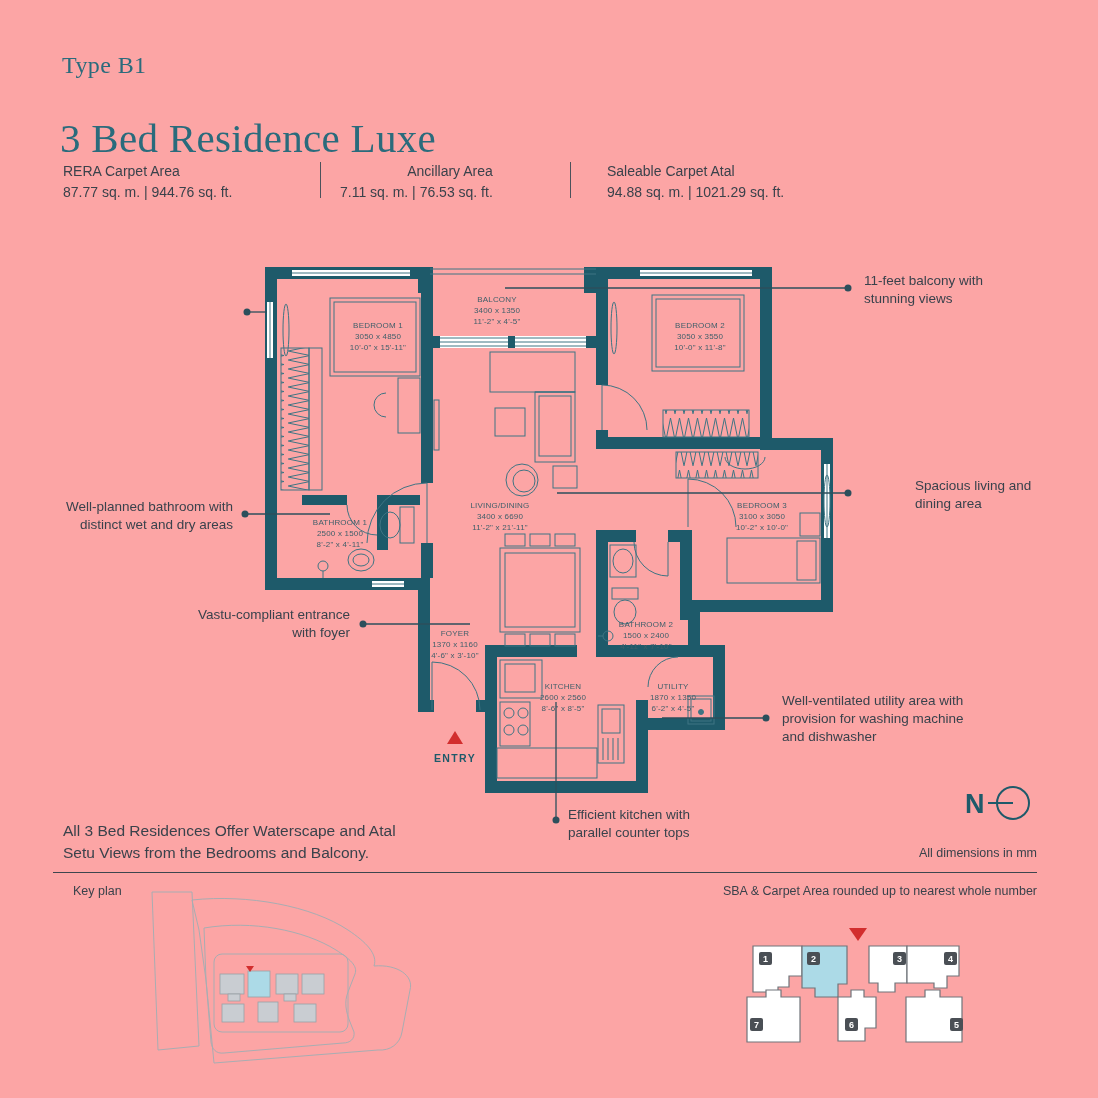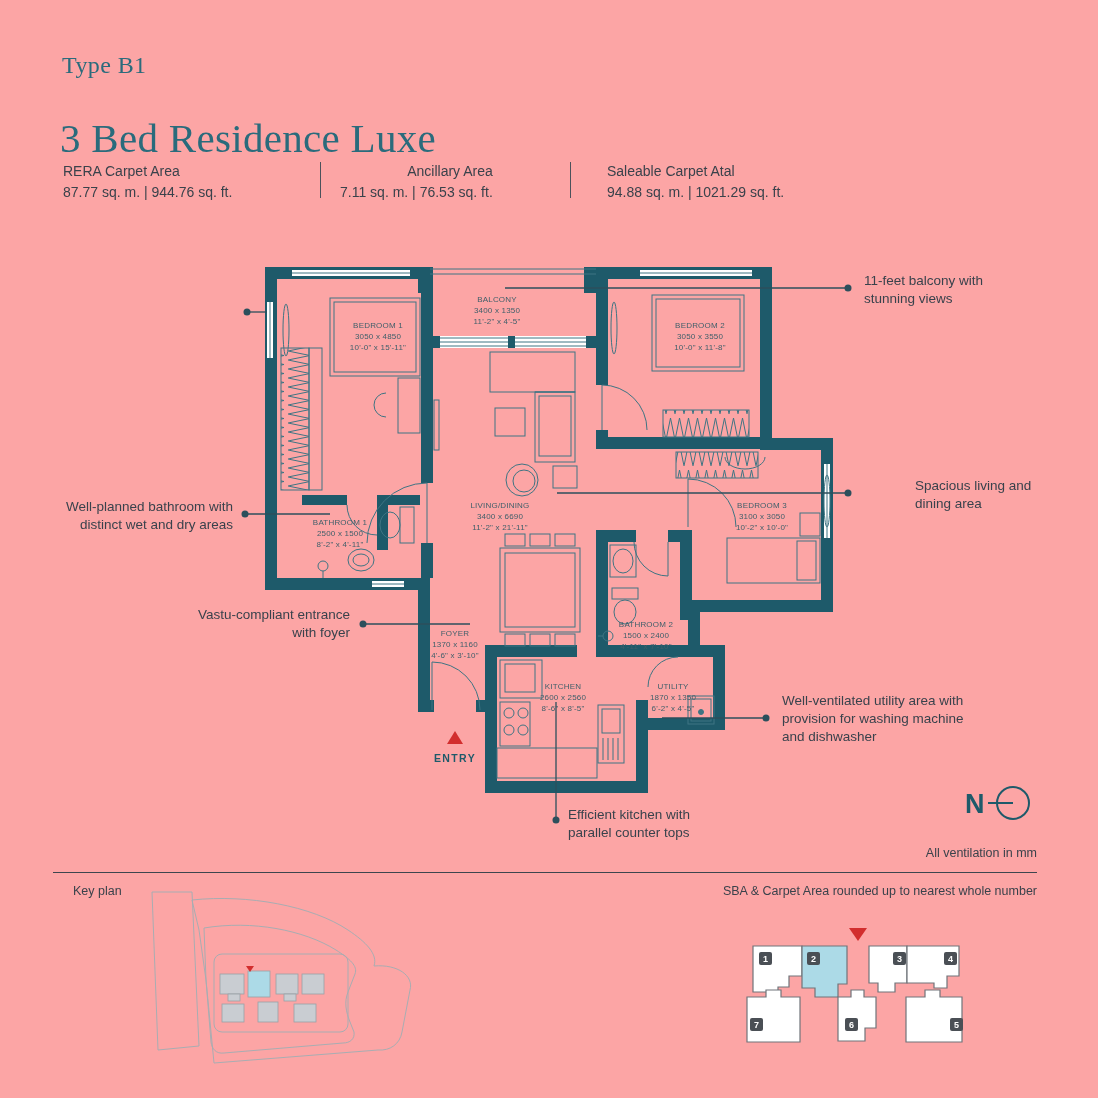--- a/index.html
+++ b/index.html
@@ -47,21 +47,22 @@
     <div>94.88 sq. m. | 1021.29 sq. ft.</div>
   </div>
 
   <div class="abs ann right" style="left:60px;top:498px;width:173px;">Well-planned bathroom with distinct wet and dry areas</div>
   <div class="abs ann right" style="left:180px;top:606px;width:170px;">Vastu-compliant entrance with foyer</div>
   <div class="abs ann" style="left:864px;top:272px;width:150px;">11-feet balcony with stunning views</div>
   <div class="abs ann" style="left:915px;top:477px;width:150px;">Spacious living and dining area</div>
   <div class="abs ann" style="left:782px;top:692px;width:205px;">Well-ventilated utility area with provision for washing machine and dishwasher</div>
   <div class="abs ann" style="left:568px;top:806px;width:135px;">Efficient kitchen with parallel counter tops</div>
 
-  <div class="abs small-note" style="right:61px;top:846px;text-align:right;">All ventilation in mm</div>
+  <div class="abs note-views">All 3 Bed Residences Offer Waterscape and Atal Setu Views from the Bedrooms and Balcony.</div>
+  <div class="abs small-note" style="right:61px;top:846px;text-align:right;">All dimensions in mm</div>
   <div class="abs hdiv"></div>
   <div class="abs small-note" style="left:63px;top:884px;margin-left:10px;">Key plan</div>
   <div class="abs small-note" style="right:61px;top:884px;text-align:right;">SBA &amp; Carpet Area rounded up to nearest whole number</div>
 
   <svg class="abs" style="left:0;top:0;" width="1098" height="1098" viewBox="0 0 1098 1098">
     <defs>
       <pattern id="zz" width="9" height="26" patternUnits="userSpaceOnUse">
         <path d="M0,24 L4.5,2 L9,24" fill="none" stroke="#3E7483" stroke-width="1"></path>
       </pattern>
       <pattern id="zzv" width="9" height="26" patternUnits="userSpaceOnUse" patternTransform="rotate(90)">

